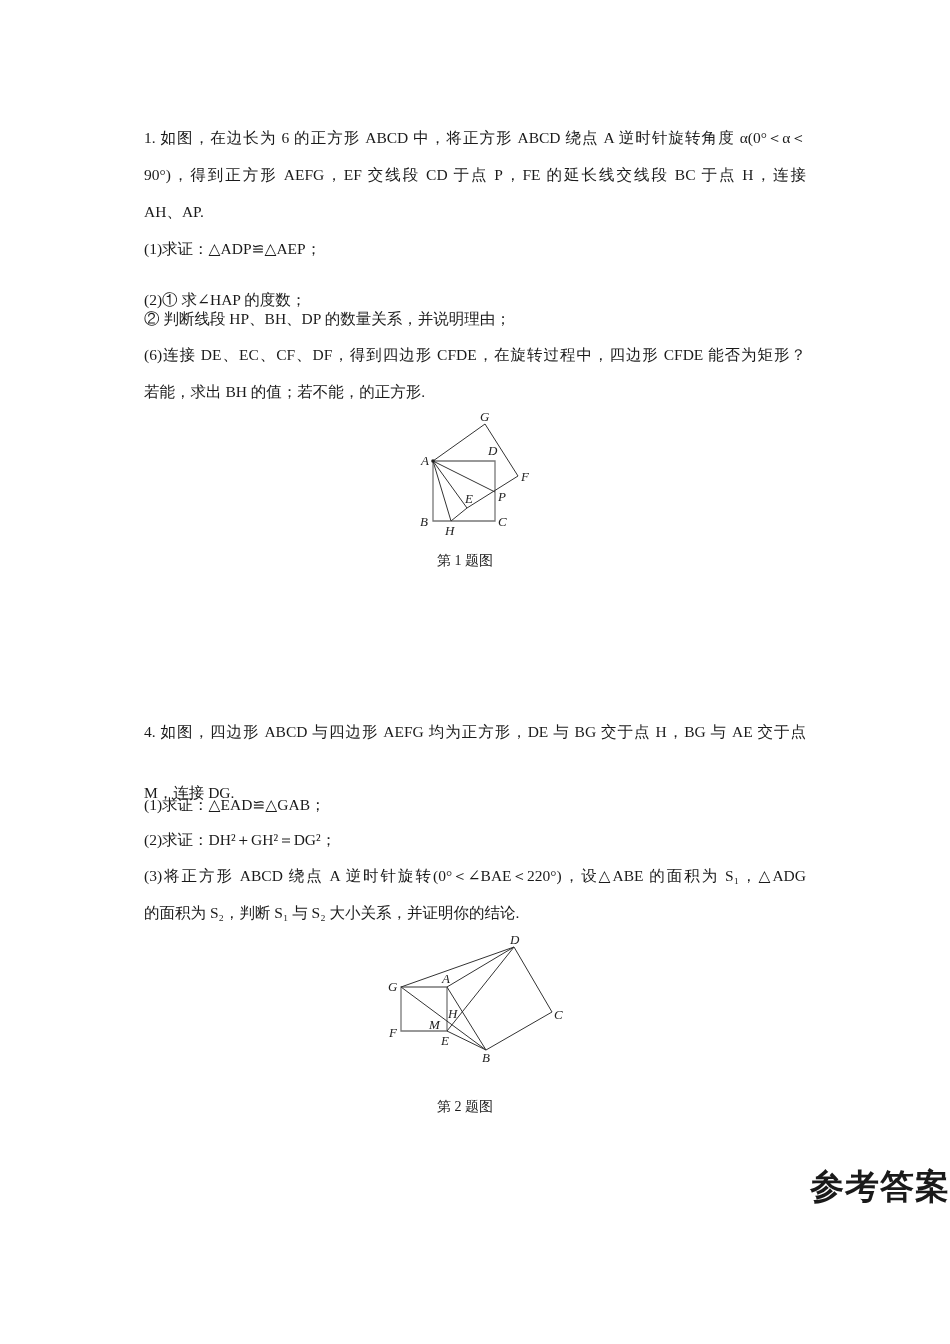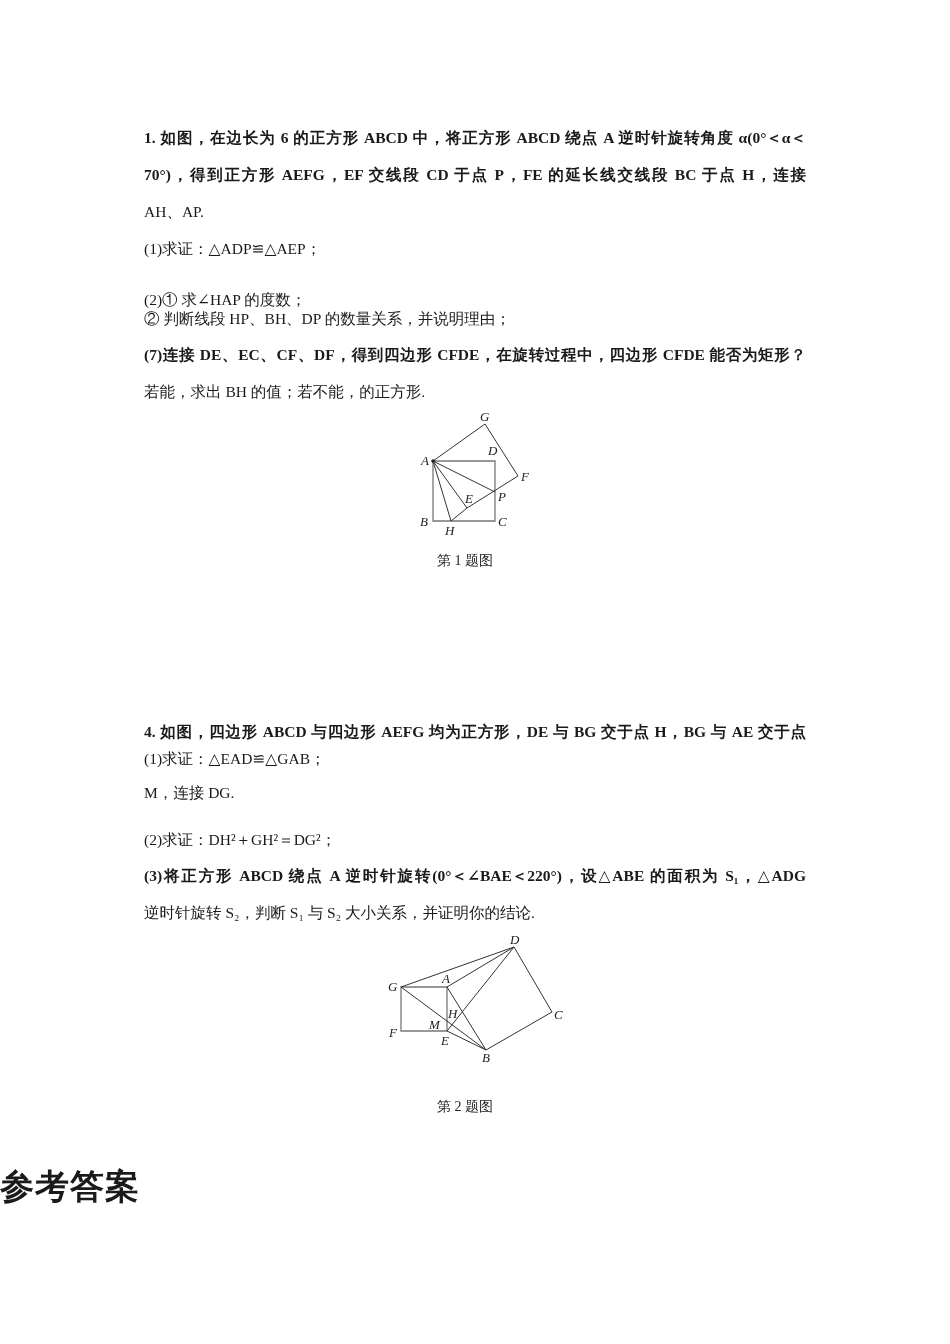--- a/index.html
+++ b/index.html
@@ -1,38 +1,38 @@
 <!DOCTYPE html>
 <html><head>
 <meta charset="utf-8">
 <style>
   html, body { margin: 0; padding: 0; background: #ffffff; }
   body { width: 950px; height: 1344px; position: relative; overflow: hidden;
          font-family: "Liberation Serif", "DejaVu Serif", serif; color: #1a1a1a; }
   .line { position: absolute; left: 144px; font-size: 15.5px; line-height: 20px; white-space: nowrap; }
-  .just { width: 662px; text-align: justify; text-align-last: justify; font-weight: bold; }
+  .just { width: 662px; text-align: justify; text-align-last: justify; }
   .caption { position: absolute; left: 0; width: 930px; text-align: center; font-size: 14px; }
-  .heading { position: absolute; left: 0; width: 950px; top: 1164px; text-align: left;
+  .heading { position: absolute; left: 0; width: 950px; top: 1164px; text-align: right;
              font-family: "DejaVu Sans", sans-serif; font-weight: bold; font-size: 34px; letter-spacing: 1px; }
   svg { position: absolute; left: 0; top: 0; }
   svg text { font-family: "Liberation Serif", serif; font-style: italic; font-size: 13px; fill: #222; }
   .fig line, .fig polyline, .fig polygon { stroke: #333; stroke-width: 1; fill: none; }
   .fig .sq { stroke: #777; stroke-width: 1.3; }
 </style>
 </head>
 <body>
 
 <div>
   <div class="line just" style="top:128px">1. 如图，在边长为 6 的正方形 ABCD 中，将正方形 ABCD 绕点 A 逆时针旋转角度 α(0°＜α＜</div>
-  <div class="line just" style="top:165px">70°)，得到正方形 AEFG，EF 交线段 CD 于点 P，FE 的延长线交线段 BC 于点 H，连接</div>
+  <div class="line just" style="top:165px">90°)，得到正方形 AEFG，EF 交线段 CD 于点 P，FE 的延长线交线段 BC 于点 H，连接</div>
   <div class="line" style="top:202px">AH、AP.</div>
   <div class="line" style="top:239px">(1)求证：△ADP≌△AEP；</div>
   <div class="line" style="top:290px">(2)① 求∠HAP 的度数；</div>
   <div class="line" style="top:309px">② 判断线段 HP、BH、DP 的数量关系，并说明理由；</div>
-  <div class="line just" style="top:345px">(7)连接 DE、EC、CF、DF，得到四边形 CFDE，在旋转过程中，四边形 CFDE 能否为矩形？</div>
+  <div class="line just" style="top:345px">(6)连接 DE、EC、CF、DF，得到四边形 CFDE，在旋转过程中，四边形 CFDE 能否为矩形？</div>
   <div class="line" style="top:382px">若能，求出 BH 的值；若不能，的正方形.</div>
 </div>
 
 <svg class="fig" width="950" height="1344">
 
   <polygon class="sq" points="433,461 495,461 495,521 433,521"></polygon>
 
   <polyline points="433,461 485,424 518,476 467,508 433,461"></polyline>
 
   <line x1="467" y1="508" x2="451" y2="521"></line>
@@ -66,21 +66,21 @@
     <text x="429" y="1029">M</text>
     <text x="448" y="1018">H</text>
   </g>
 </svg>
 
 <div class="caption" style="top:552px">第 1 题图</div>
 
 <div>
   <div class="line just" style="top:722px">4. 如图，四边形 ABCD 与四边形 AEFG 均为正方形，DE 与 BG 交于点 H，BG 与 AE 交于点</div>
   <div class="line" style="top:783px">M，连接 DG.</div>
-  <div class="line" style="top:749px">(1)求证：△EAD≌△GAB；</div>
+  <div class="line" style="top:795px">(1)求证：△EAD≌△GAB；</div>
   <div class="line" style="top:830px">(2)求证：DH²＋GH²＝DG²；</div>
   <div class="line just" style="top:866px">(3)将正方形 ABCD 绕点 A 逆时针旋转(0°＜∠BAE＜220°)，设△ABE 的面积为 S₁，△ADG</div>
-  <div class="line" style="top:903px">逆时针旋转 S₂，判断 S₁ 与 S₂ 大小关系，并证明你的结论.</div>
+  <div class="line" style="top:903px">的面积为 S₂，判断 S₁ 与 S₂ 大小关系，并证明你的结论.</div>
 </div>
 
 <div class="caption" style="top:1098px">第 2 题图</div>
 
 <div class="heading">参考答案</div>
 
 </body></html>

